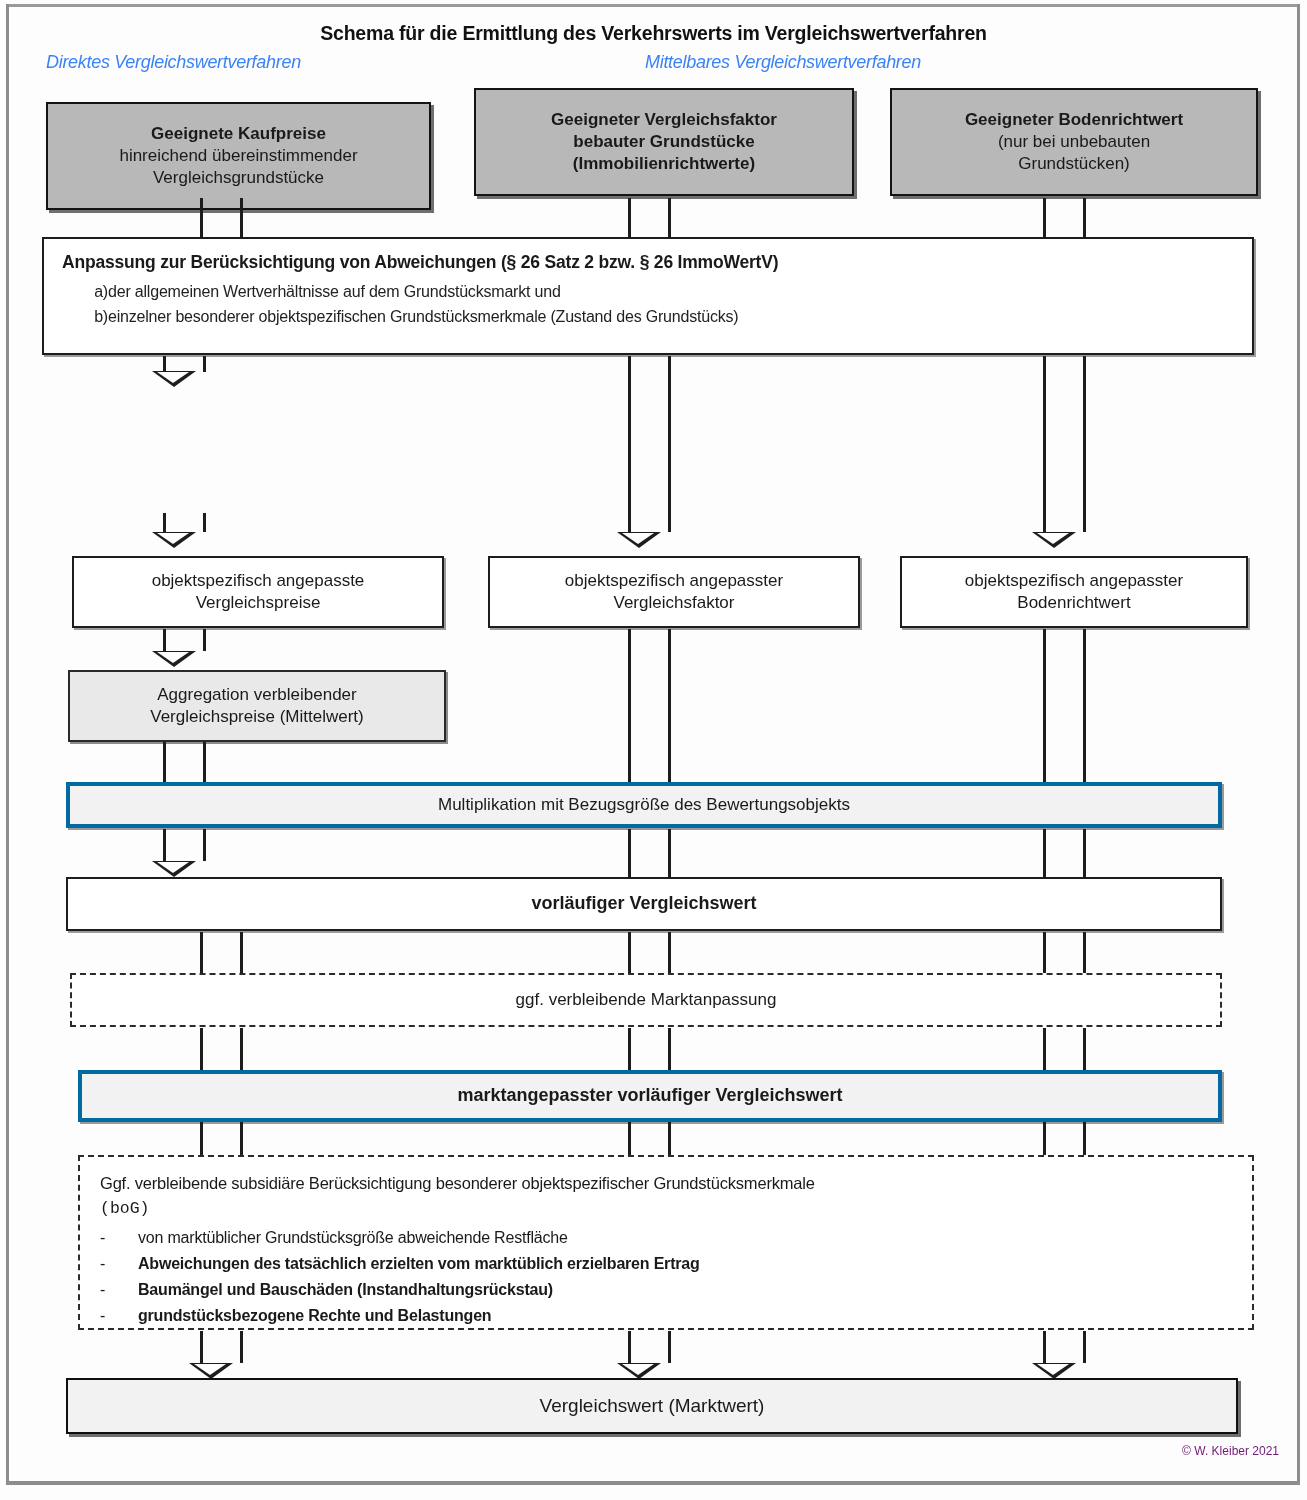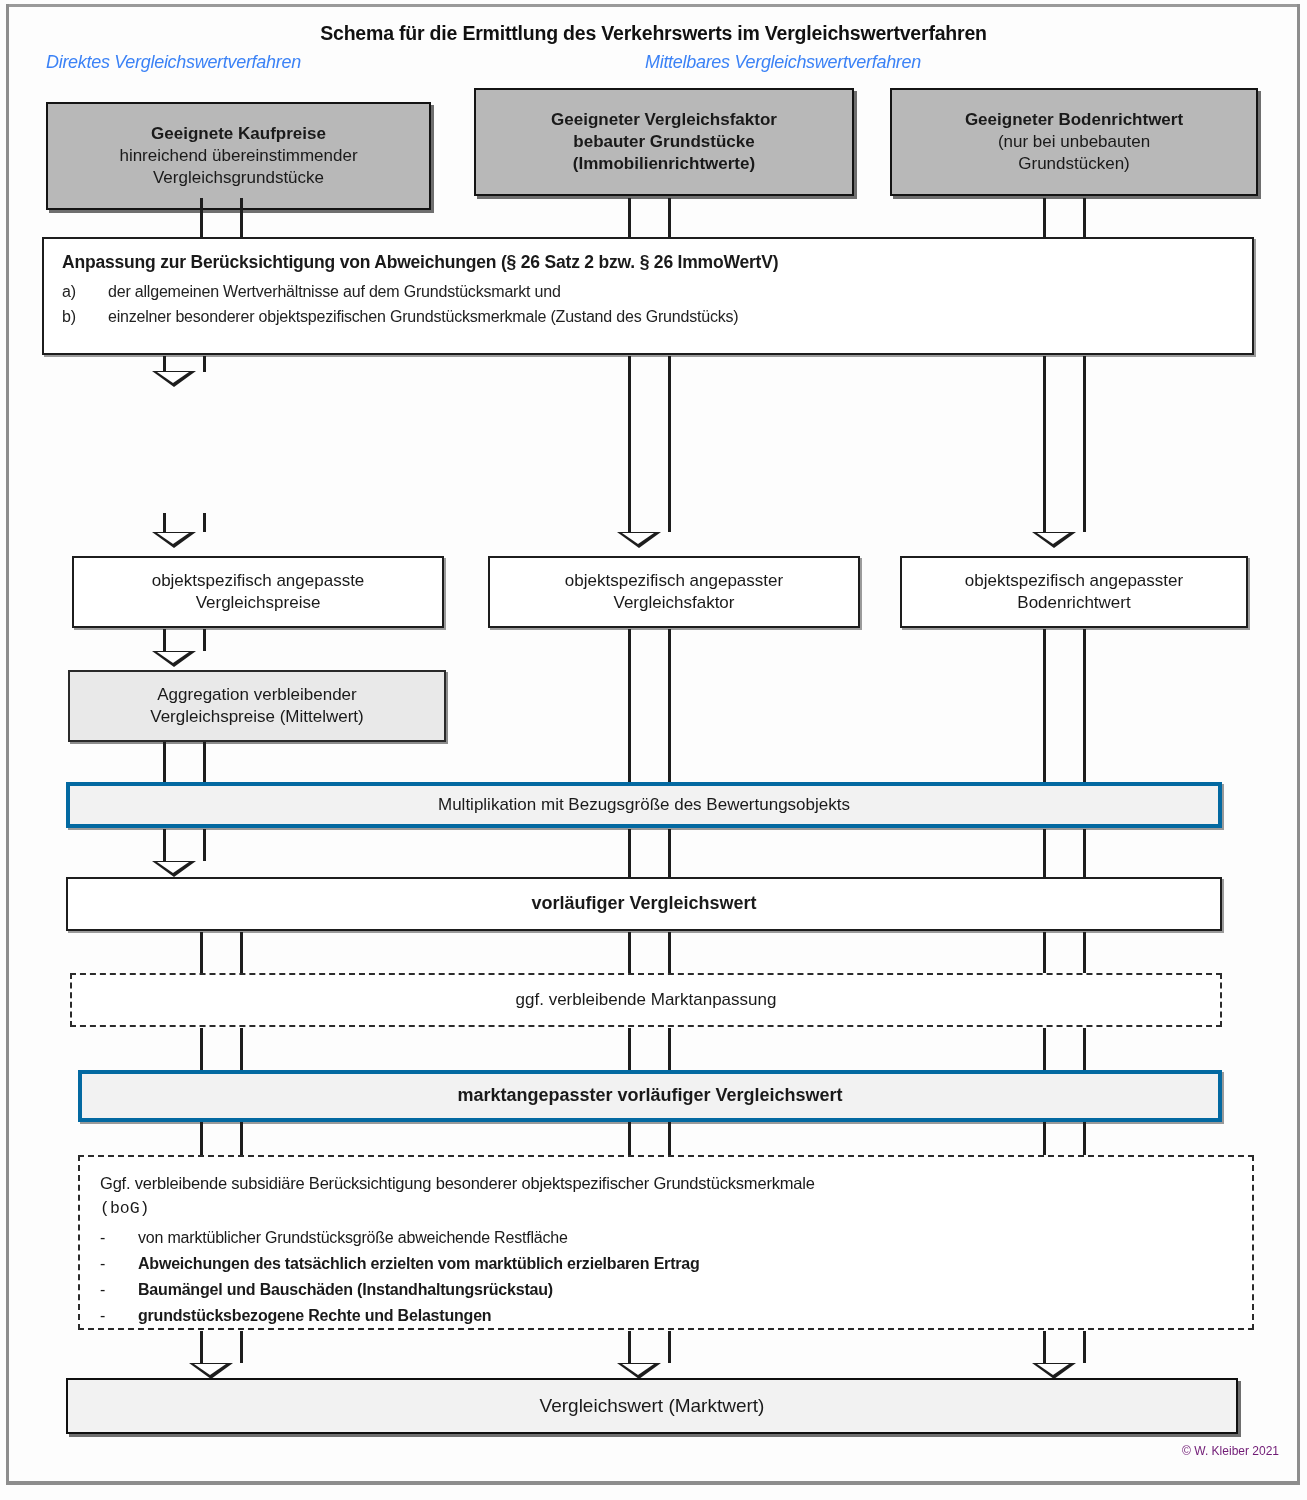--- a/index.html
+++ b/index.html
@@ -122,21 +122,21 @@
   </div>
   <div class="rail" style="left:628px; top:198px; width:43px; height:40px;">
     <div class="st sl" style="height:40px;"></div>
       <div class="st sr" style="height:40px;"></div>
   </div>
   <div class="rail" style="left:1043px; top:198px; width:43px; height:40px;">
     <div class="st sl" style="height:40px;"></div>
       <div class="st sr" style="height:40px;"></div>
   </div>
 
-  <div class="box white textblock" style="left:42px; top:237px; width:1212px; height:118px;">
+  <div class="box white textblock" style="left:42px; top:237px; width:1212px; height:118px;text-align:right;">
     <div class="hdr">Anpassung zur Berücksichtigung von Abweichungen (§ 26 Satz 2 bzw. § 26 ImmoWertV)</div>
     <div class="row">
       <span class="mk">a)</span>
       <span>der allgemeinen Wertverhältnisse auf dem Grundstücksmarkt und</span>
     </div>
     <div class="row">
       <span class="mk">b)</span>
       <span>einzelner besonderer objektspezifischen Grundstücksmerkmale (Zustand des Grundstücks)</span>
     </div>
   </div>

